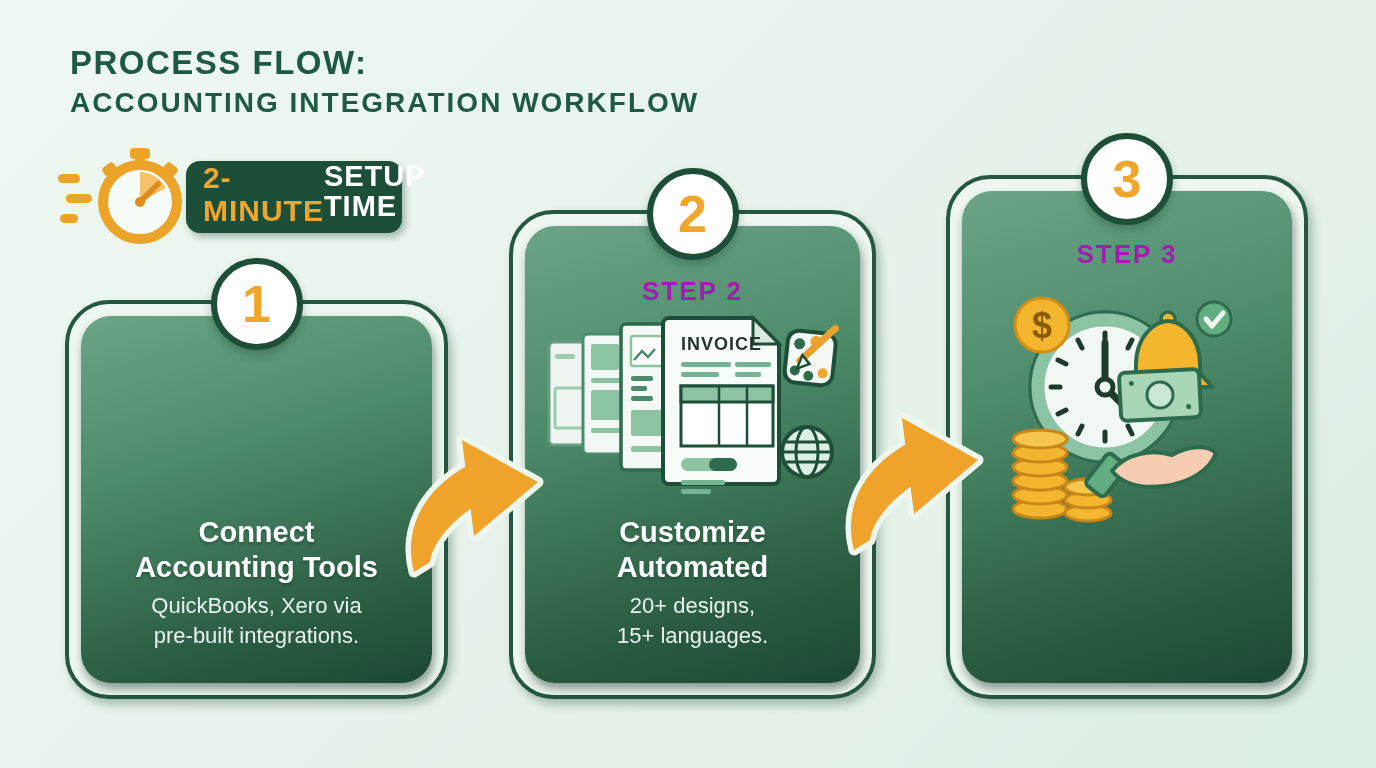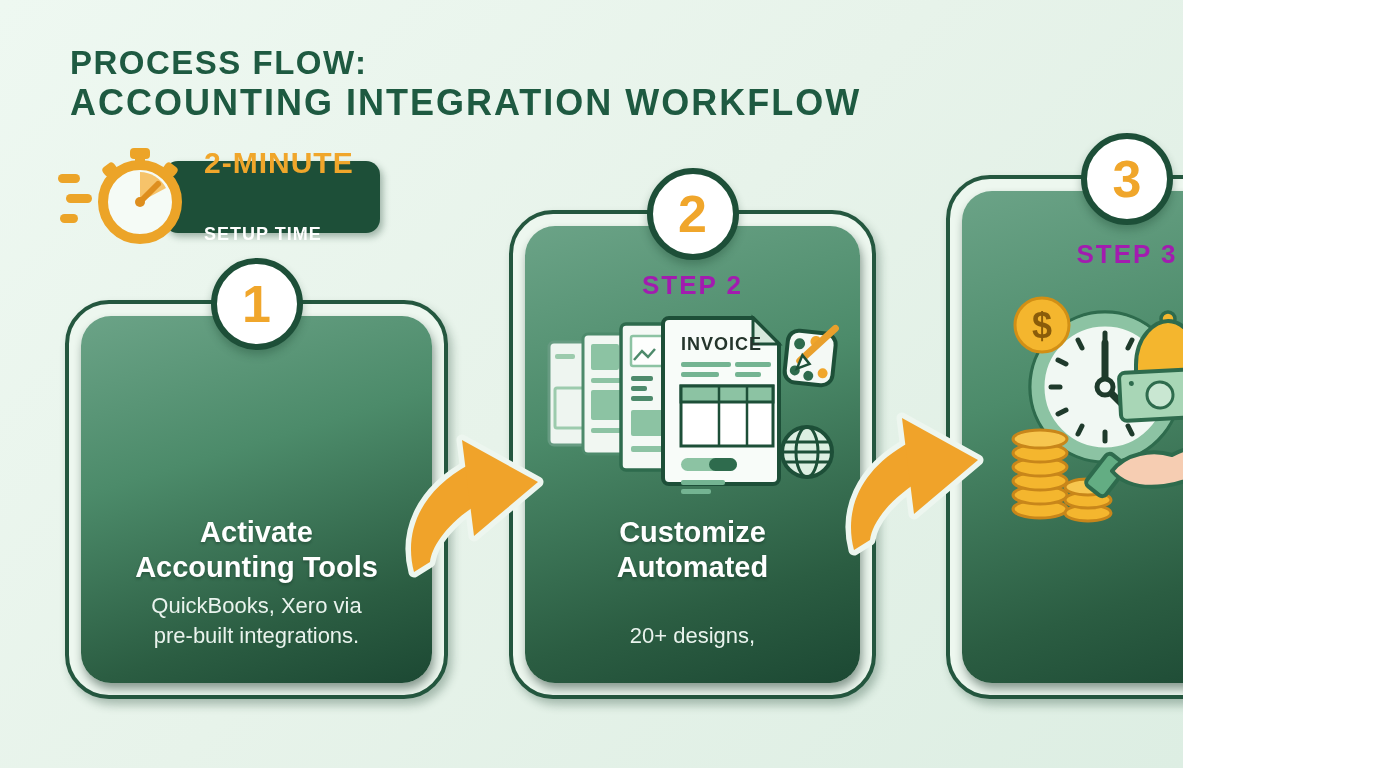--- a/index.html
+++ b/index.html
@@ -1,35 +1,35 @@
 <!DOCTYPE html>
 <html><head>
 <meta charset="utf-8">
 <style>
   html,body { margin:0; padding:0; }
   .stage {
-    position:relative; width:1183px; height:768px; overflow:hidden;
+    position:relative; width:1376px; height:768px; overflow:hidden;
     background: linear-gradient(135deg, #eef8f1 0%, #e7f3ea 48%, #ddeee3 100%);
     font-family: "Liberation Sans", sans-serif;
   }
   svg text { font-family: "Liberation Sans", sans-serif; }
 
   
   .title-block { position:absolute; left:70px; top:44px; color:#1e5a41; }
   .title-line1 { font-size:33px; font-weight:600; letter-spacing:1.5px; line-height:38px; }
-  .title-line2 { font-size:36px; font-weight:800; letter-spacing:2px; line-height:42px; }
+  .title-line2 { font-size:28px; font-weight:800; letter-spacing:2px; line-height:42px; }
 
   
   .setup-badge {
-    position:absolute; left:164px; top:161px; width:216px; height:72px;
+    position:absolute; left:186px; top:161px; width:216px; height:72px;
     background:#1d4f38; border-radius:14px; box-shadow: 3px 4px 7px rgba(20,60,40,.35);
-    display:flex; flex-direction:column; justify-content:center; padding-left:40px; box-sizing:border-box;
+    display:flex; flex-direction:row; justify-content:center; padding-left:40px; box-sizing:border-box;
   }
   .badge-line1 { color:#F0A62B; font-size:30px; font-weight:800; letter-spacing:1px; line-height:33px; }
-  .badge-line2 { color:#ffffff; font-size:18px; font-weight:800; letter-spacing:1px; line-height:30px;margin-top:40px; }
+  .badge-line2 { color:#ffffff; font-size:29px; font-weight:800; letter-spacing:1px; line-height:30px; }
   .stopwatch { position:absolute; left:50px; top:144px; z-index:4; }
 
   
   .card {
     position:absolute; border:4px solid #24573f; border-radius:44px; background:#edf7ef;
     box-shadow: 4px 6px 10px rgba(20,60,40,.30); z-index:1;
   }
   #card1 { left:65px;  top:300px; width:375px; height:391px; }
   #card2 { left:509px; top:210px; width:359px; height:481px; }
   #card3 { left:946px; top:175px; width:354px; height:516px; }
@@ -43,21 +43,21 @@
     width:92px; height:92px; box-sizing:border-box; border-radius:50%;
     background:#ffffff; border:6px solid #1d4f38; z-index:3;
     display:flex; align-items:center; justify-content:center;
     font-size:52px; font-weight:800; color:#F0A62B;
     box-shadow: 0 5px 8px rgba(20,60,40,.30);
   }
   .step-label {
     position:absolute; width:100%; text-align:center; color:#a21caf;
     font-size:26px; font-weight:800; letter-spacing:2px;
   }
-  #card2 .step-label { top:56px; }
+  #card2 .step-label { top:62px; }
   #card3 .step-label { top:60px; }
   .icon-wrap { position:absolute; }
   #card1 .icon-wrap { left:100px; top:52px; }
   #card2 .icon-wrap { left:28px;  top:96px; }
   #card3 .icon-wrap { left:50px;  top:116px; }
   .card-title {
     position:absolute; bottom:110px; width:100%; text-align:center;
     color:#ffffff; font-size:29px; font-weight:800; line-height:35px;
     text-shadow: 0 2px 3px rgba(10,35,22,.35);
   }
@@ -105,21 +105,21 @@
     <circle cx="90" cy="58" r="5" fill="#DE8E1E"></circle>
   </svg>
 
   <div class="card" id="card1">
     <div class="card-inner"></div>
     <div class="num-circle">
       <span>1</span>
     </div>
     <div class="step-label"></div>
     <div class="card-title">
-      <div>Activate</div>
+      <div>Connect</div>
       <div>Accounting Tools</div>
     </div>
     <div class="card-desc">
       <div>QuickBooks, Xero via</div>
       <div>pre-built integrations.</div>
     </div>
   </div>
 
   <div class="card" id="card2">
     <div class="card-inner"></div>
@@ -182,20 +182,21 @@
           <line x1="243" y1="152" x2="289" y2="152" stroke="#1d4f38" stroke-width="3"></line>
         </g>
       </svg>
     </div>
     <div class="card-title">
       <div>Customize</div>
       <div>Automated</div>
     </div>
     <div class="card-desc">
       <div>20+ designs,</div>
+      <div>15+ languages.</div>
     </div>
   </div>
 
   <div class="card" id="card3">
     <div class="card-inner"></div>
     <div class="num-circle">
       <span>3</span>
     </div>
     <div class="step-label">STEP 3</div>
     <div class="icon-wrap">

